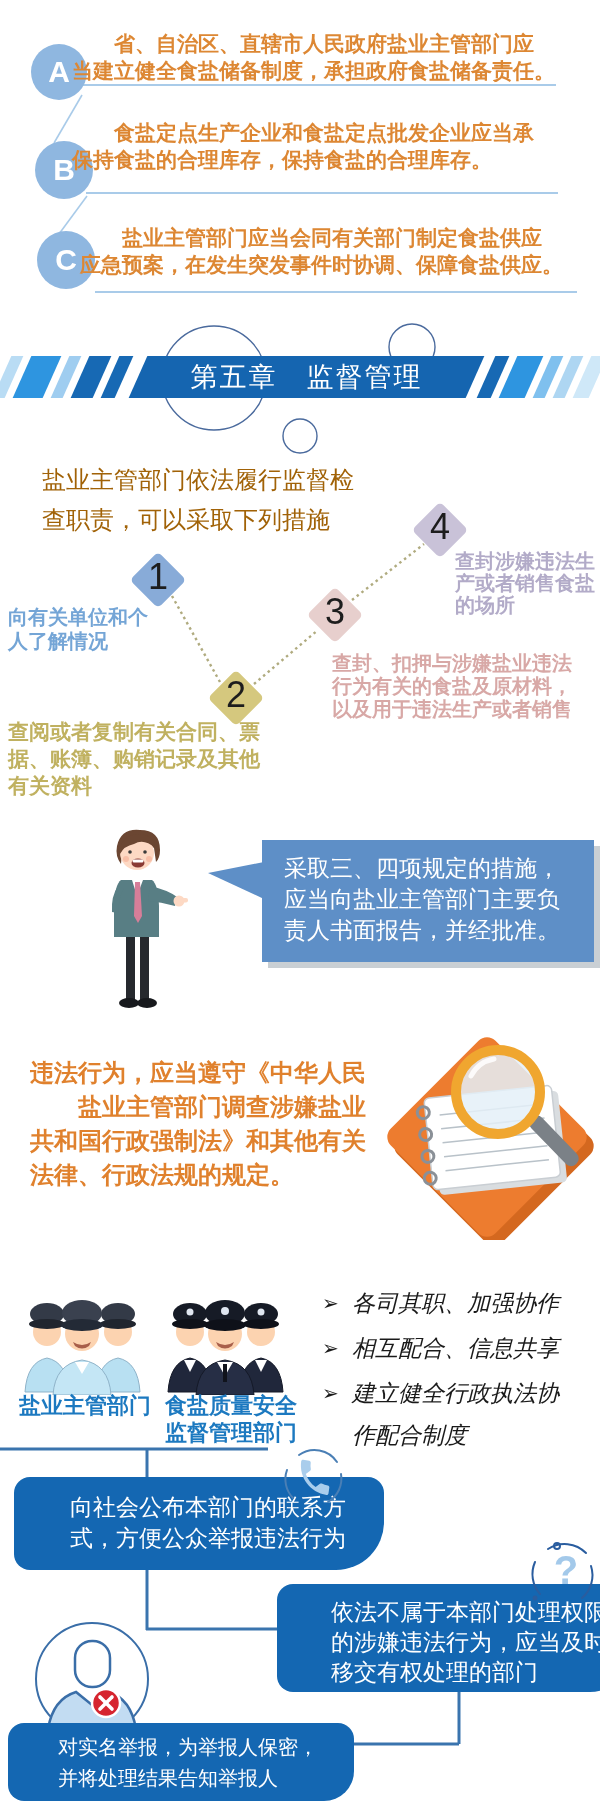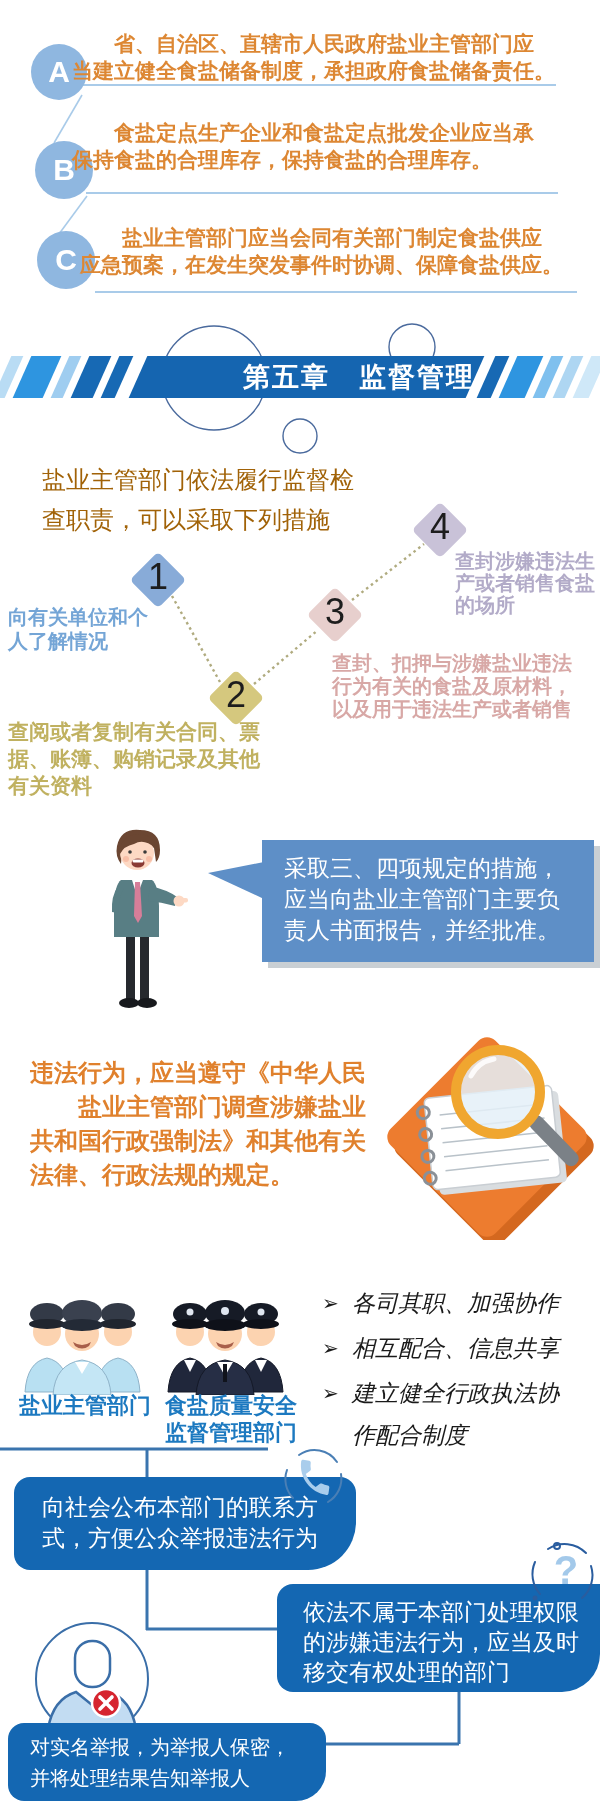--- a/index.html
+++ b/index.html
@@ -17,21 +17,21 @@
     text-align:center;font-size:30px;font-weight:bold;z-index:2;
   }
   .abc-text{position:absolute;color:#dd8733;font-size:21px;line-height:27px;font-weight:bold;z-index:2;}
   .abc-underline{position:absolute;height:2px;background:#a9cbe9;z-index:1;}
 
   
   .stripe{position:absolute;top:356px;height:42px;transform:skewX(-24deg);z-index:2;}
   .banner-shape{position:absolute;left:138px;top:356px;width:337px;height:42px;background:#1565b0;transform:skewX(-24deg);z-index:3;}
   .banner-text{
     position:absolute;left:138px;top:356px;width:337px;height:42px;line-height:42px;
-    text-align:right;color:#ffffff;font-size:27px;font-weight:bold;letter-spacing:2px;z-index:4;
+    text-align:center;color:#ffffff;font-size:27px;font-weight:normal;letter-spacing:2px;z-index:4;
   }
 
   .intro{position:absolute;left:42px;top:460px;color:#a16207;font-size:24px;line-height:40px;z-index:2;}
 
   
   .diamond{position:absolute;width:40px;height:40px;transform:rotate(45deg);border-radius:5px;z-index:2;}
   .dnum{position:absolute;width:44px;text-align:center;font-size:36px;color:#1d1d1d;z-index:3;}
   .mlabel{position:absolute;font-weight:bold;font-size:20px;z-index:2;}
 
   
@@ -47,21 +47,21 @@
 
   .invest{position:absolute;left:30px;top:1056px;color:#e0812d;font-size:24px;line-height:34px;font-weight:bold;z-index:2;}
 
   .dept-label{position:absolute;color:#1c79c0;font-size:22px;line-height:27px;font-weight:bold;text-align:center;z-index:2;}
 
   .points{position:absolute;left:322px;top:1282px;width:272px;list-style:none;margin:0;padding:0;z-index:2;}
   .points li{position:relative;padding:0 14px 0 30px;margin-bottom:3px;font-size:23px;line-height:42px;font-style:italic;color:#1a1a1a;}
   .points .marker{position:absolute;left:0;top:0;font-size:20px;font-style:normal;color:#1a1a1a;}
 
   
-  .flow-box{position:absolute;background:#1467b2;color:#ffffff;z-index:3;}
+  .flow-box{position:absolute;background:#1467b2;color:#ffffff;z-index:3;padding-left:28px;}
   .flow-box .txt{font-size:23px;line-height:31px;}
   #flow-box-1{left:14px;top:1477px;width:342px;height:93px;border-radius:16px 16px 48px 16px;}
   #flow-box-1 .txt{padding:15px 0 0 28px;}
   #flow-box-2{left:277px;top:1584px;width:323px;height:108px;border-radius:16px 0 38px 16px;}
   #flow-box-2 .txt{padding:13px 0 0 26px;font-size:23px;line-height:30px;}
   #flow-box-3{left:8px;top:1723px;width:318px;height:78px;border-radius:16px 16px 30px 16px;}
   #flow-box-3 .txt{padding:9px 0 0 22px;font-size:20px;line-height:31px;}
 
   .icon-layer{position:absolute;z-index:4;}
   .qmark{

